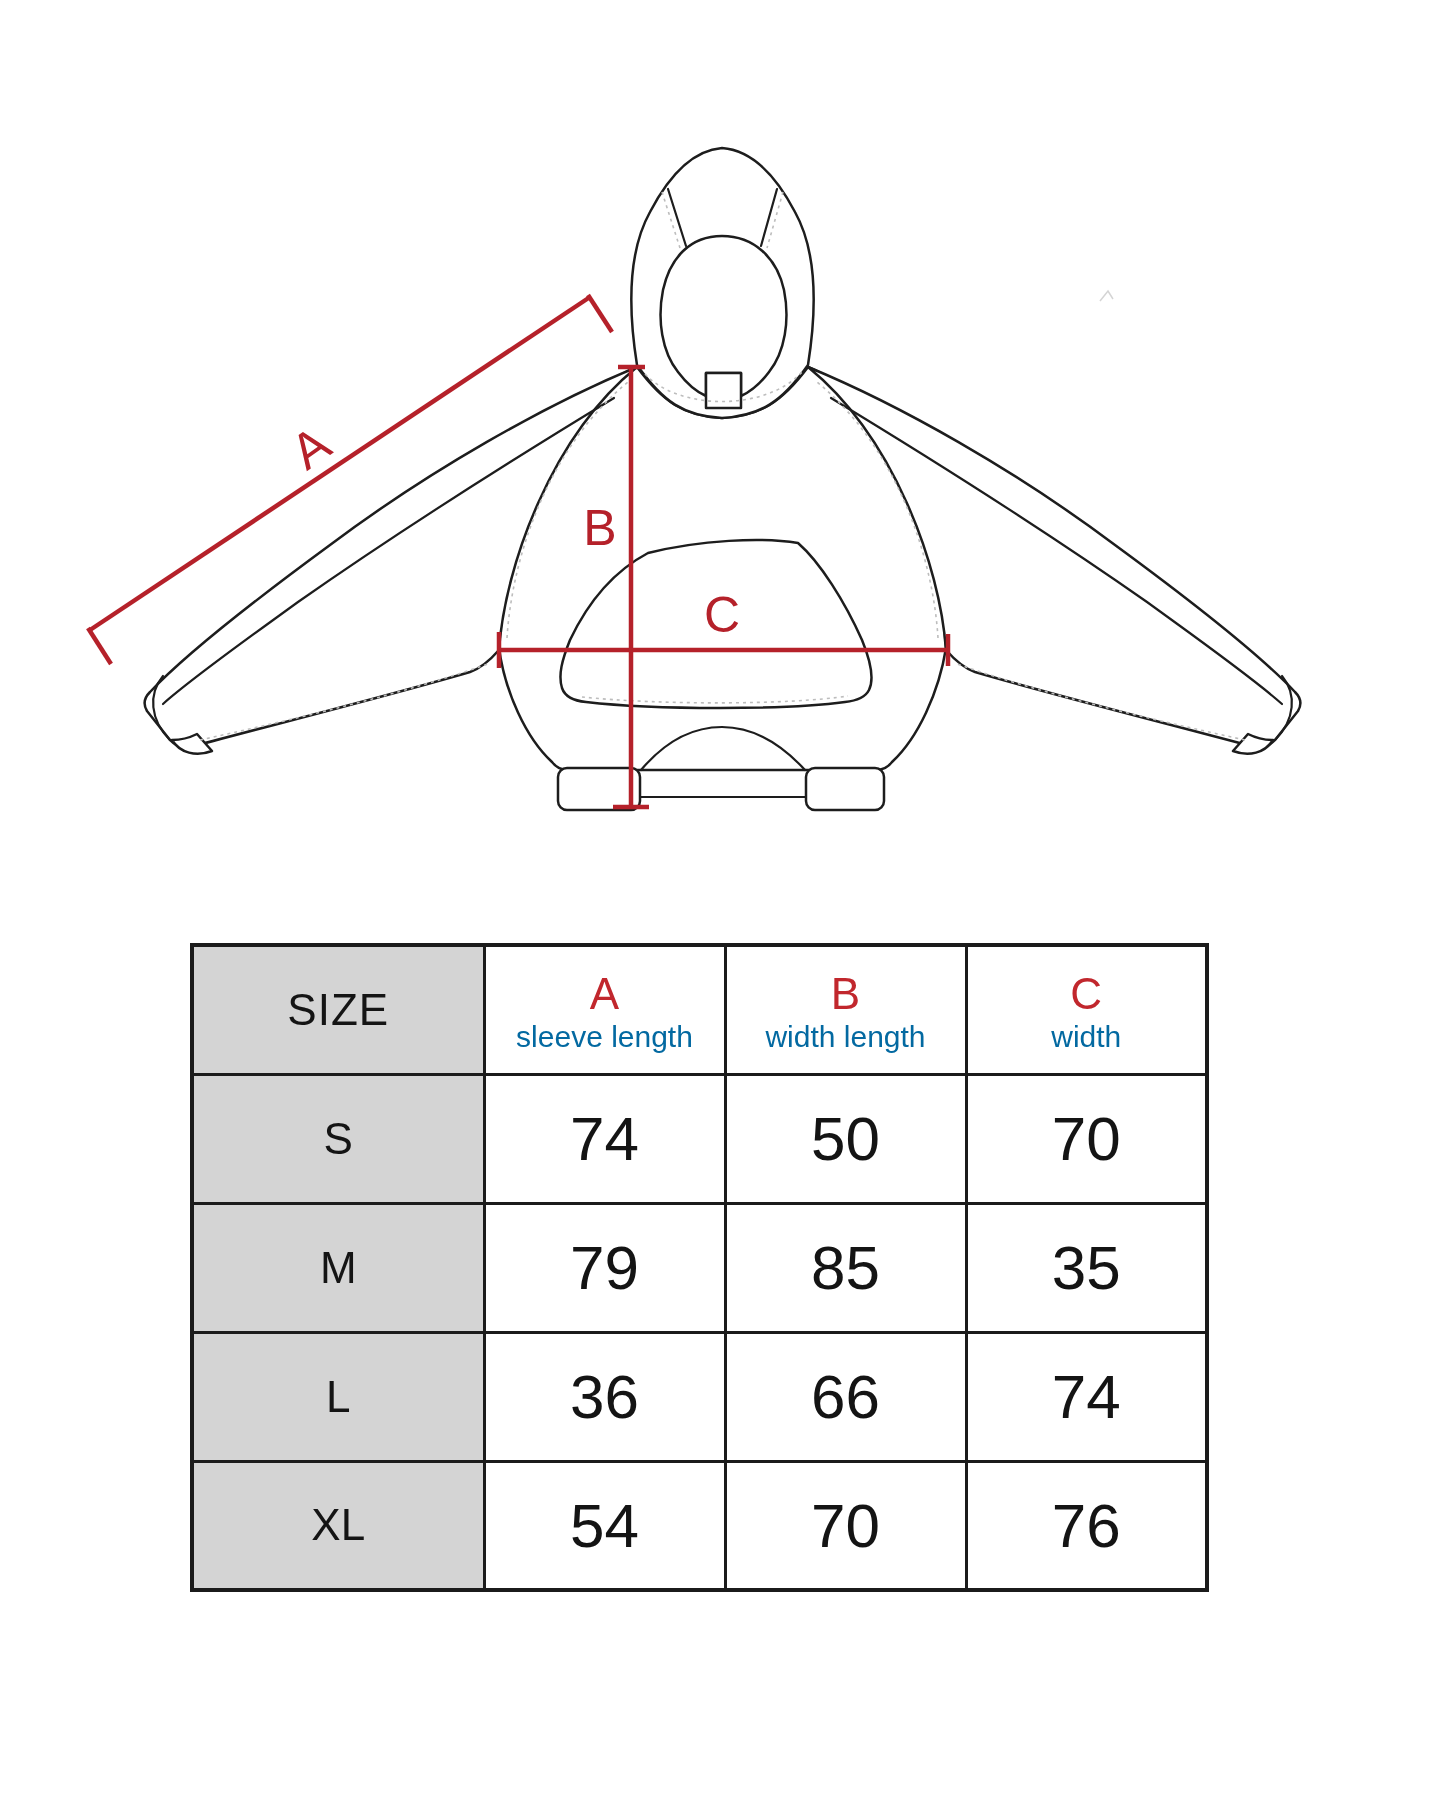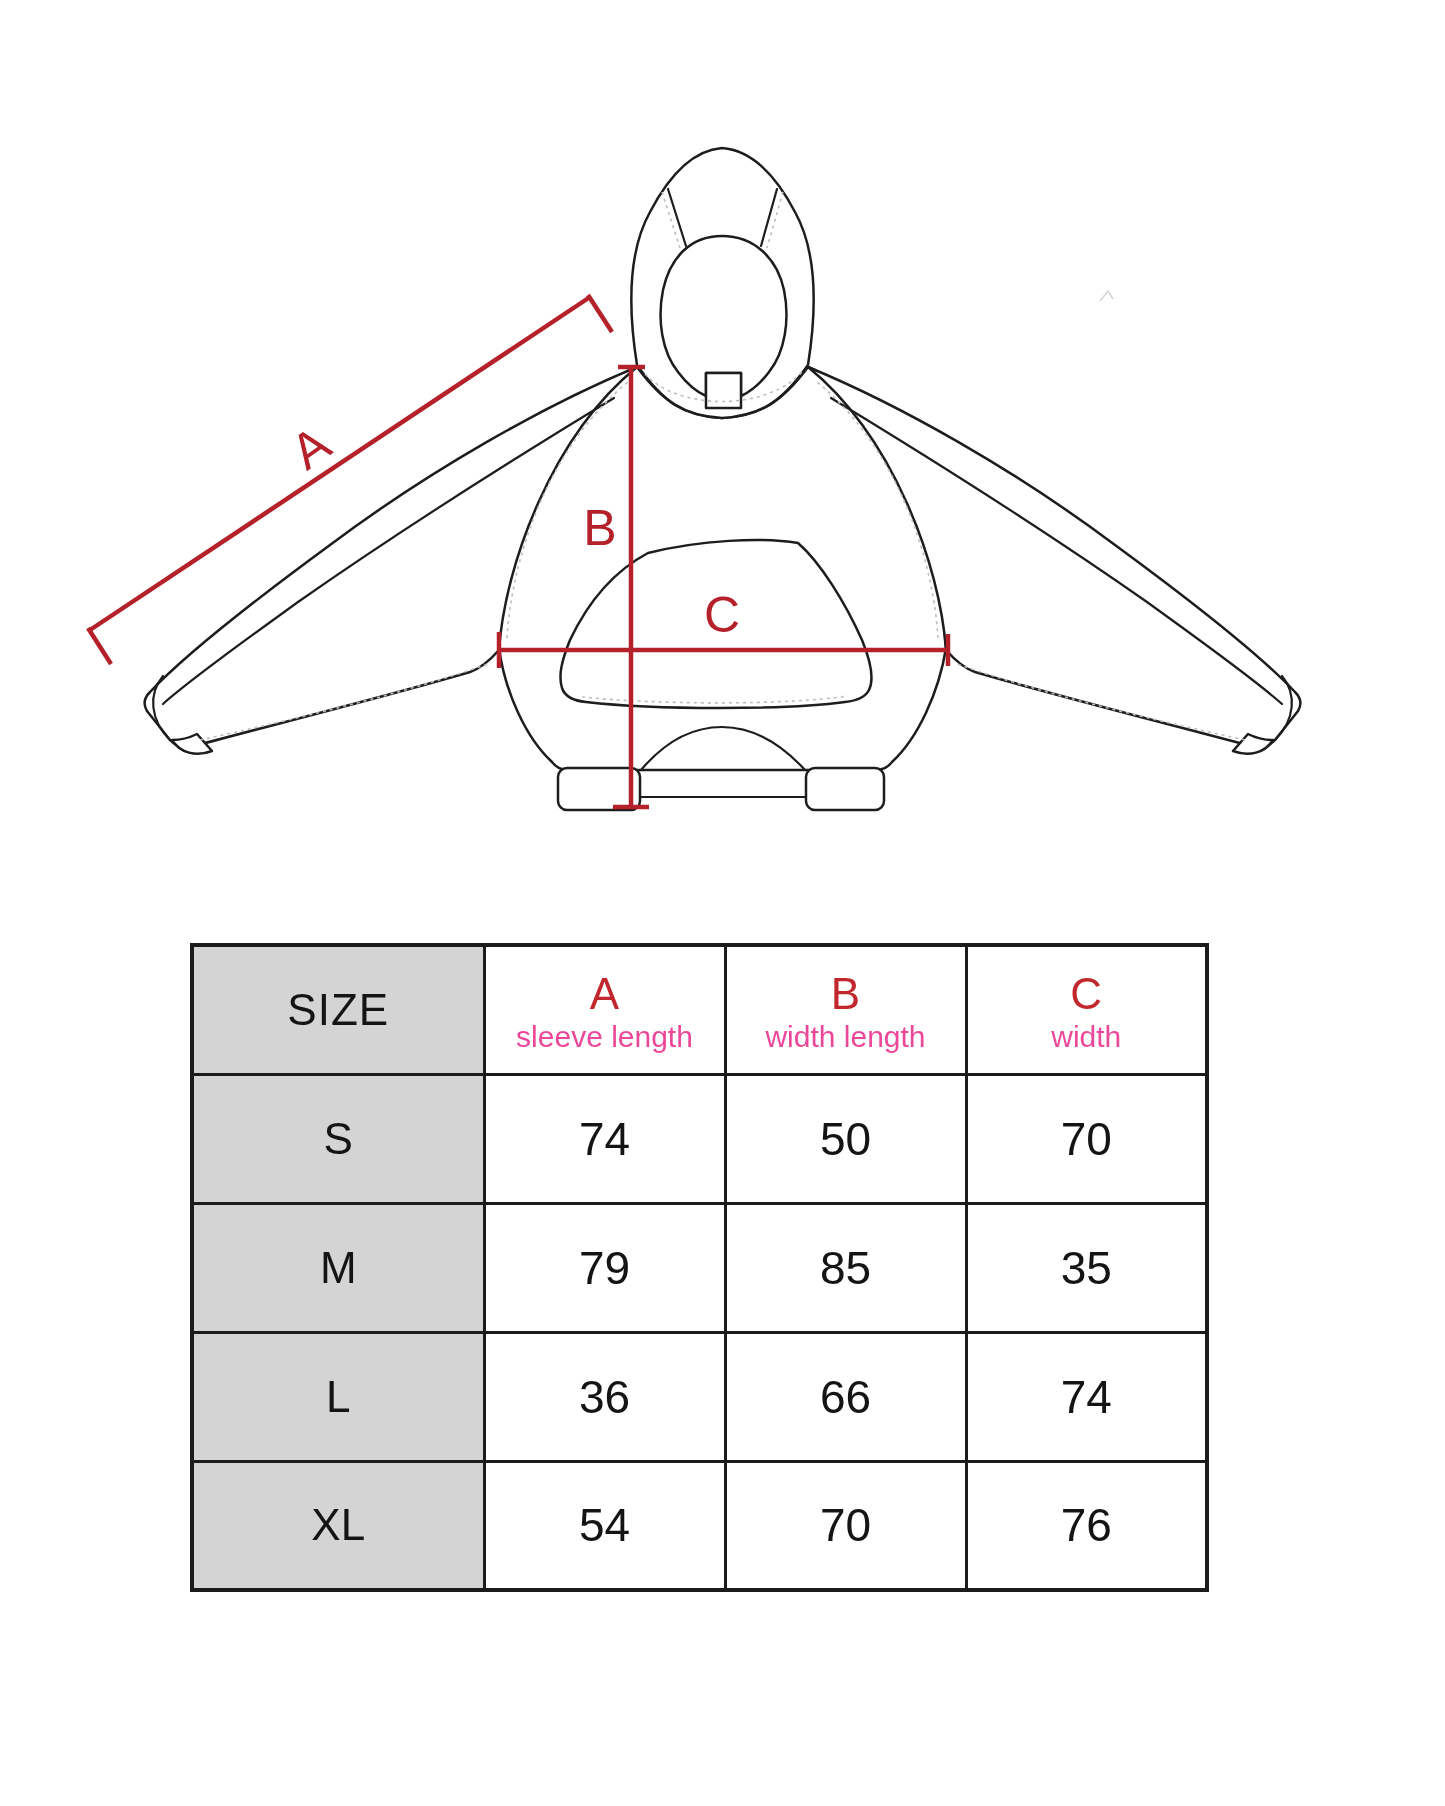--- a/index.html
+++ b/index.html
@@ -23,23 +23,23 @@
   #size-table td{
     border:3px solid #1b1b1b;text-align:center;vertical-align:middle;
     padding:0;color:#141414;
   }
   #size-table tr{height:129px;}
   .col-size{width:292px;}
   .col-a,.col-b,.col-c{width:241px;}
   .gray{background:#d4d4d4;}
   .size-label{font-size:44px;letter-spacing:1px;}
   .hdr-letter{font-size:44px;color:#c1272d;line-height:1;margin-top:4px;}
-  .hdr-sub{font-size:30px;color:#ec4899;margin-top:6px;line-height:1;}
+  .hdr-sub{font-size:30px;color:#0369a1;margin-top:6px;line-height:1;}
   .size-cell{font-size:44px;}
-  .num-cell{font-size:46px;}
+  .num-cell{font-size:62px;}
 </style>
 </head>
 <body>
 
 <svg id="drawing" width="1445" height="920" viewBox="0 0 1445 920" xmlns="http://www.w3.org/2000/svg">
 
   <path class="sketch" d="M 637,367
            C 600,382 558,422 540,470
            C 516,532 502,600 499,648
            C 505,692 526,738 552,762

